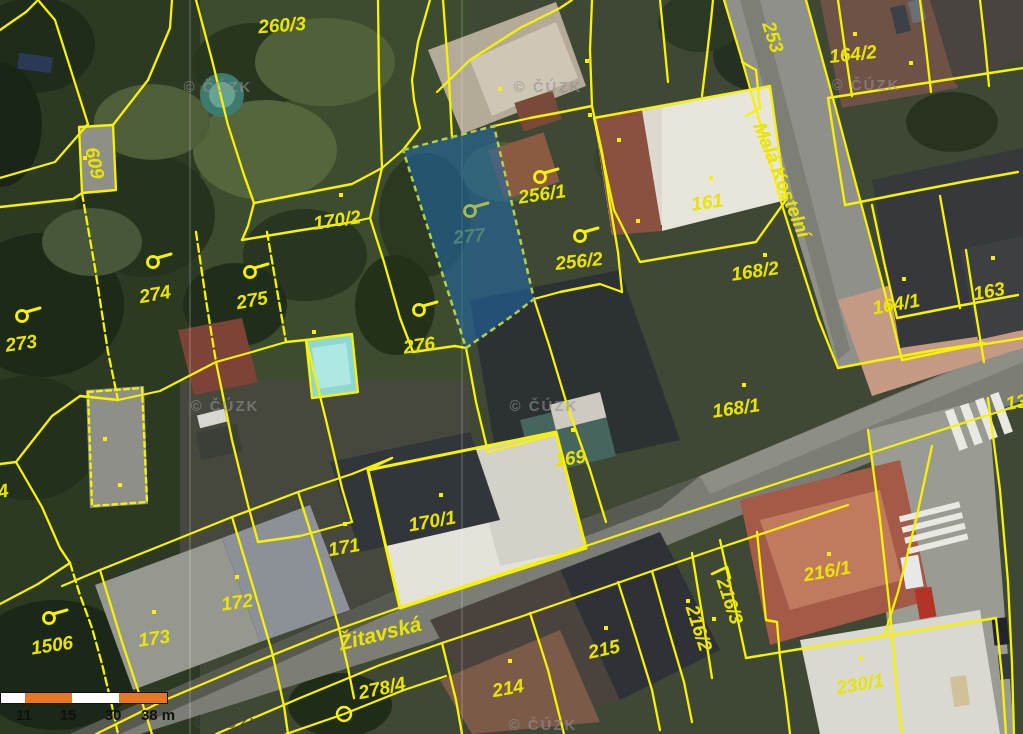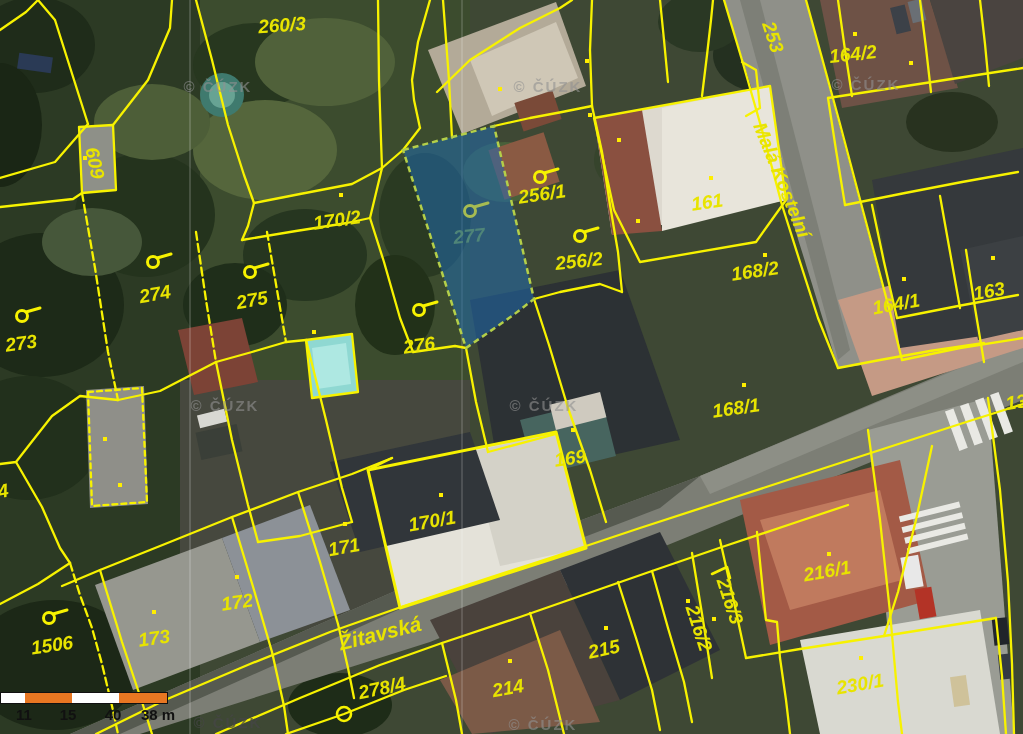--- a/index.html
+++ b/index.html
@@ -333,17 +333,17 @@
 
   <div class="scalebar">
     <div class="sb-track">
       <div class="sb-seg" style="width:24px;background:#ffffff;"></div>
       <div class="sb-seg" style="width:47px;background:#e87722;"></div>
       <div class="sb-seg" style="width:47px;background:#ffffff;"></div>
       <div class="sb-seg" style="width:48px;background:#e87722;"></div>
     </div>
     <div class="sb-label" style="left:24px;">11</div>
     <div class="sb-label" style="left:68px;">15</div>
-    <div class="sb-label" style="left:113px;">40</div>
+    <div class="sb-label" style="left:113px;">30</div>
     <div class="sb-label" style="left:158px;">38 m</div>
   </div>
 
 </div>
 
 </body></html>

